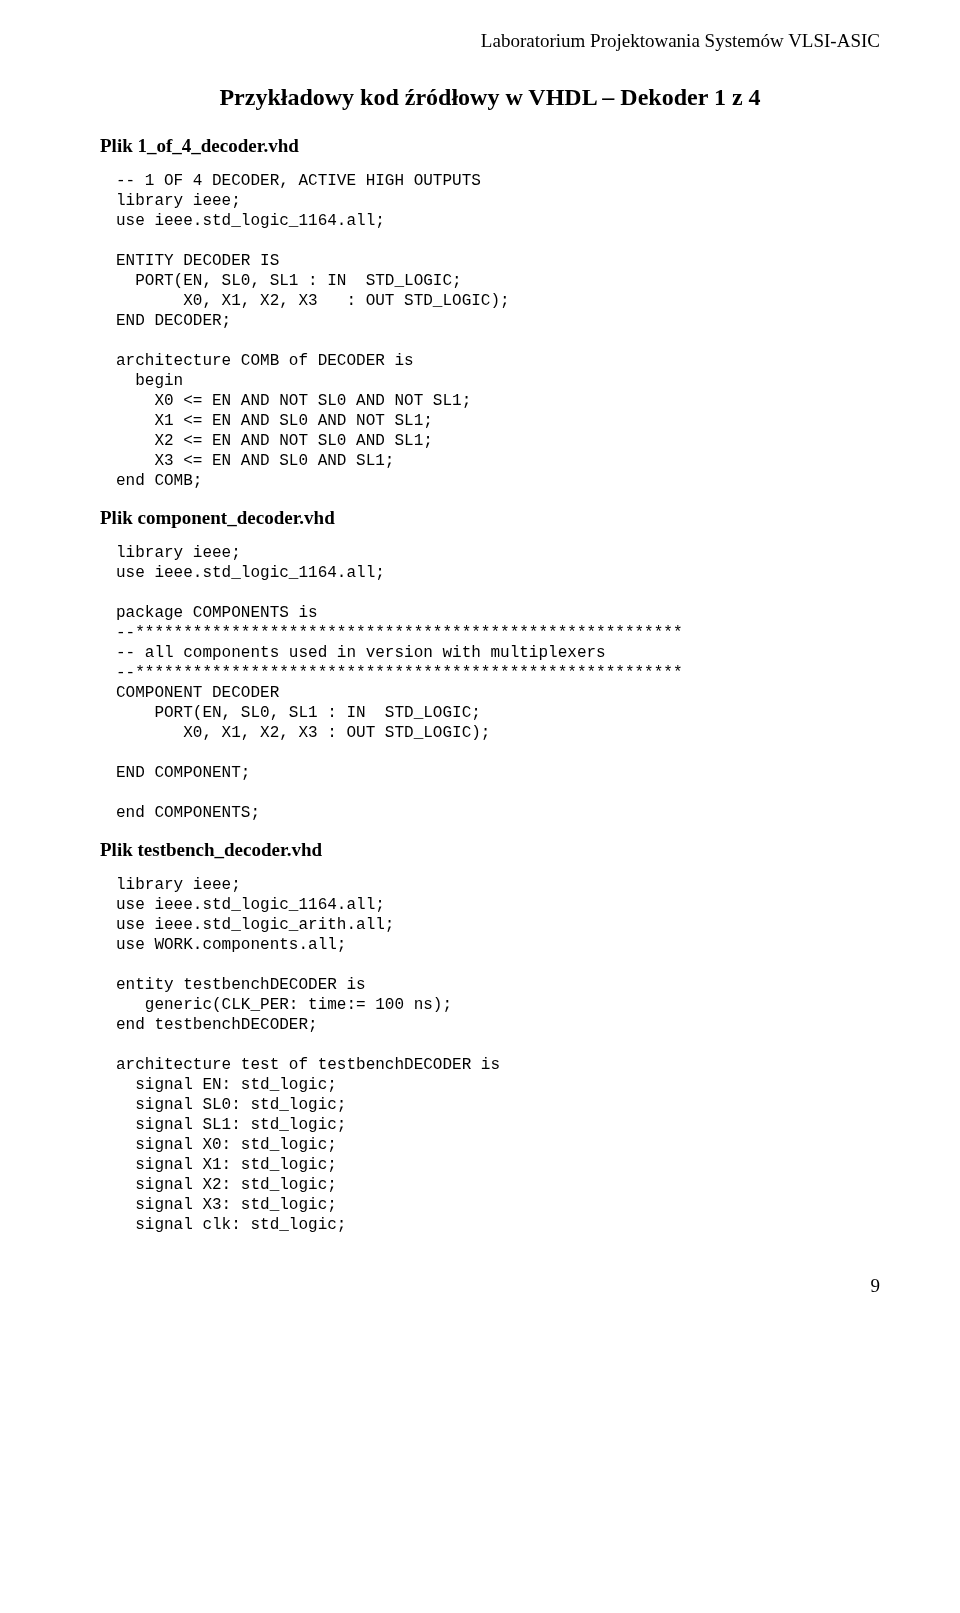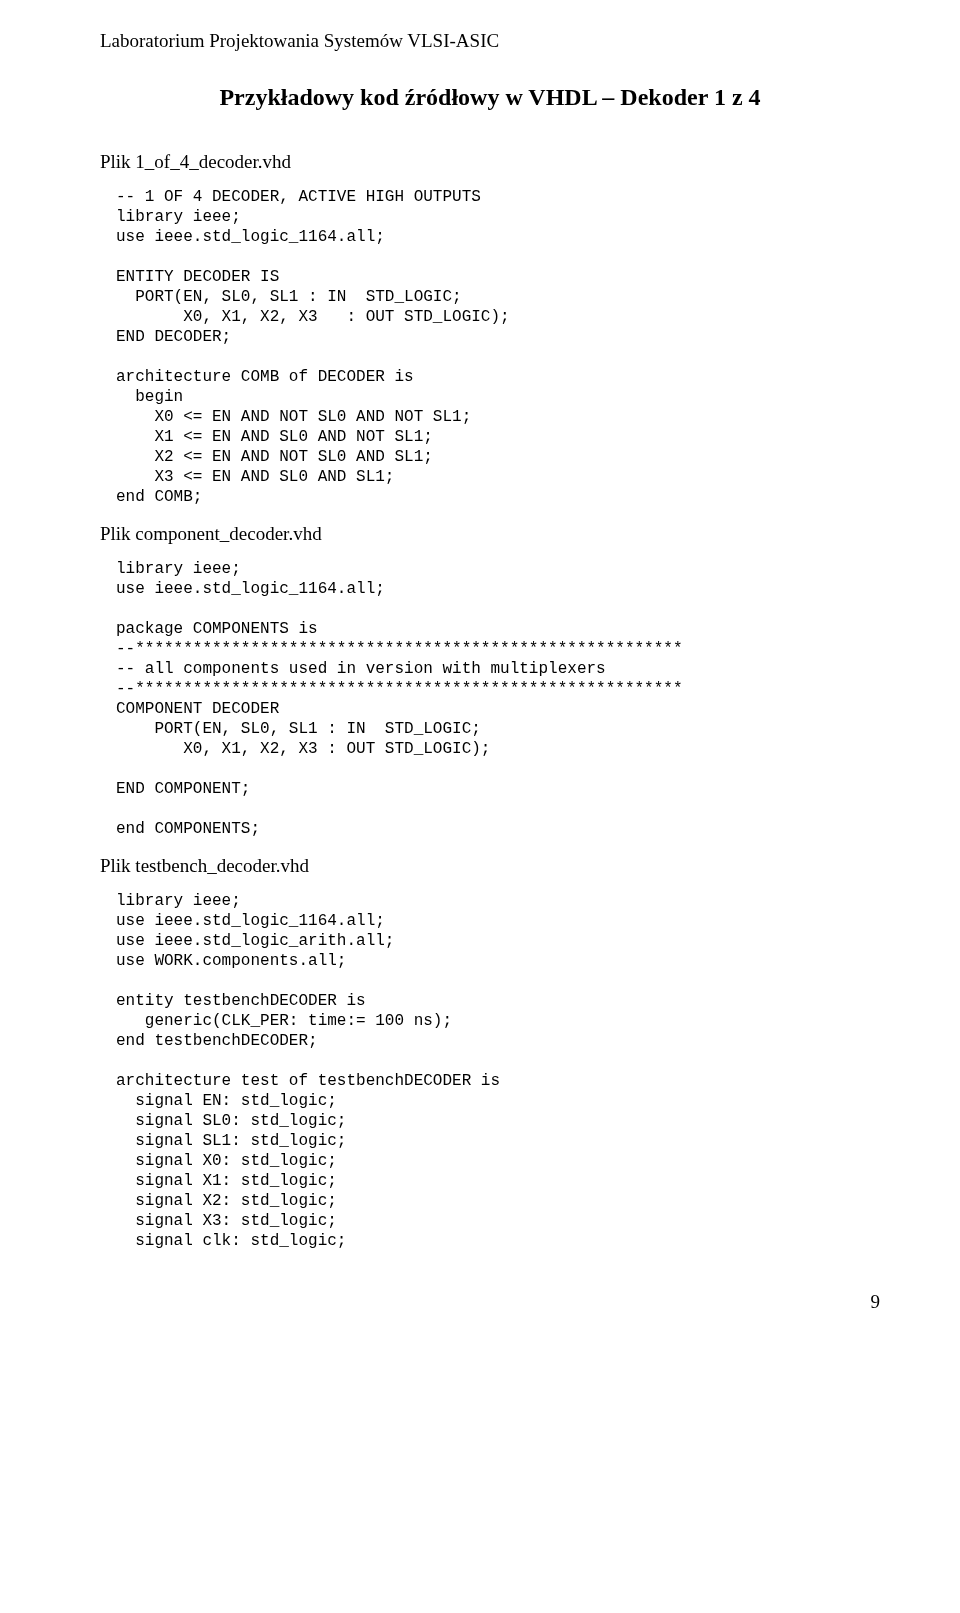--- a/index.html
+++ b/index.html
@@ -8,35 +8,35 @@
     background: #ffffff;
     width: 960px;
   }
   body {
     font-family: "Times New Roman", Times, serif;
     color: #000;
     padding: 30px 80px 30px 100px;
     box-sizing: border-box;
   }
   .lab-header {
-    text-align: left;
+    text-align: right;
     font-size: 19px;
     margin-bottom: 32px;
     font-family: "Times New Roman", Times, serif;
   }
   .main-title {
     text-align: center;
     font-size: 24px;
     font-weight: bold;
-    margin-bottom: 40px;
+    margin-bottom: 24px;
     font-family: "Times New Roman", Times, serif;
   }
   .section-label {
     font-size: 19px;
-    font-weight: normal;
+    font-weight: bold;
     margin-top: 16px;
     margin-bottom: 14px;
     font-family: "Times New Roman", Times, serif;
   }
   pre.code {
     font-family: "Courier New", Courier, monospace;
     font-size: 16px;
     line-height: 1.25;
     white-space: pre;
     margin: 0 0 14px 16px;

